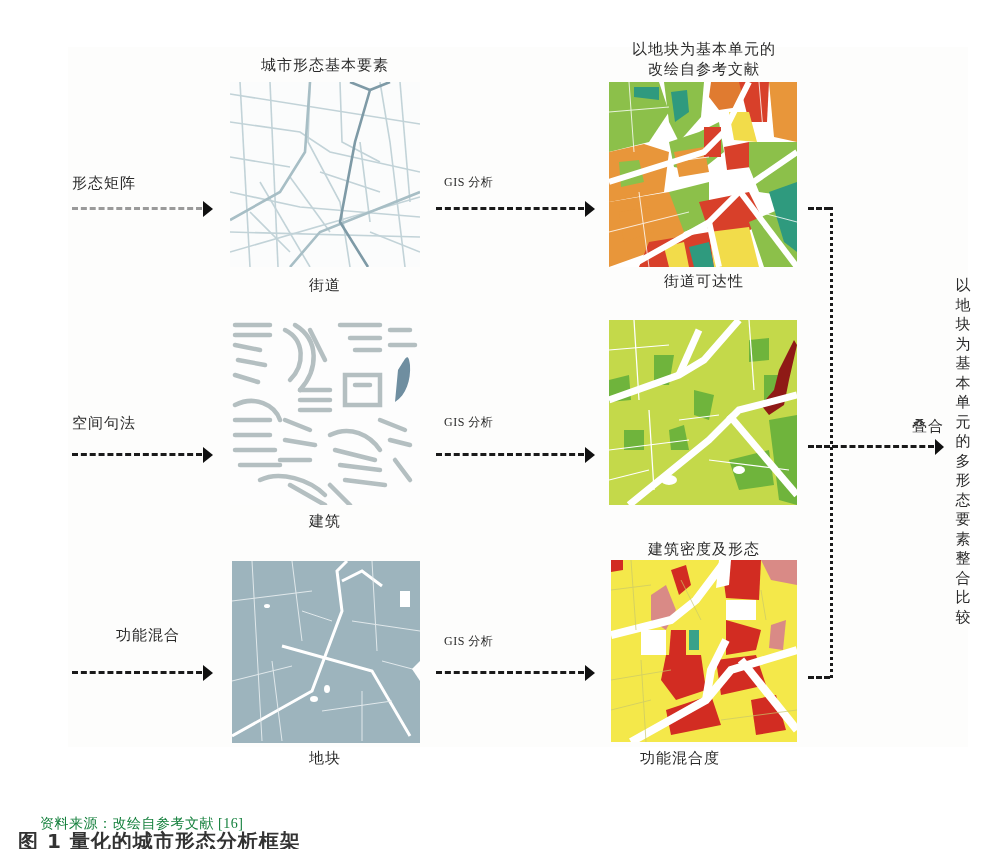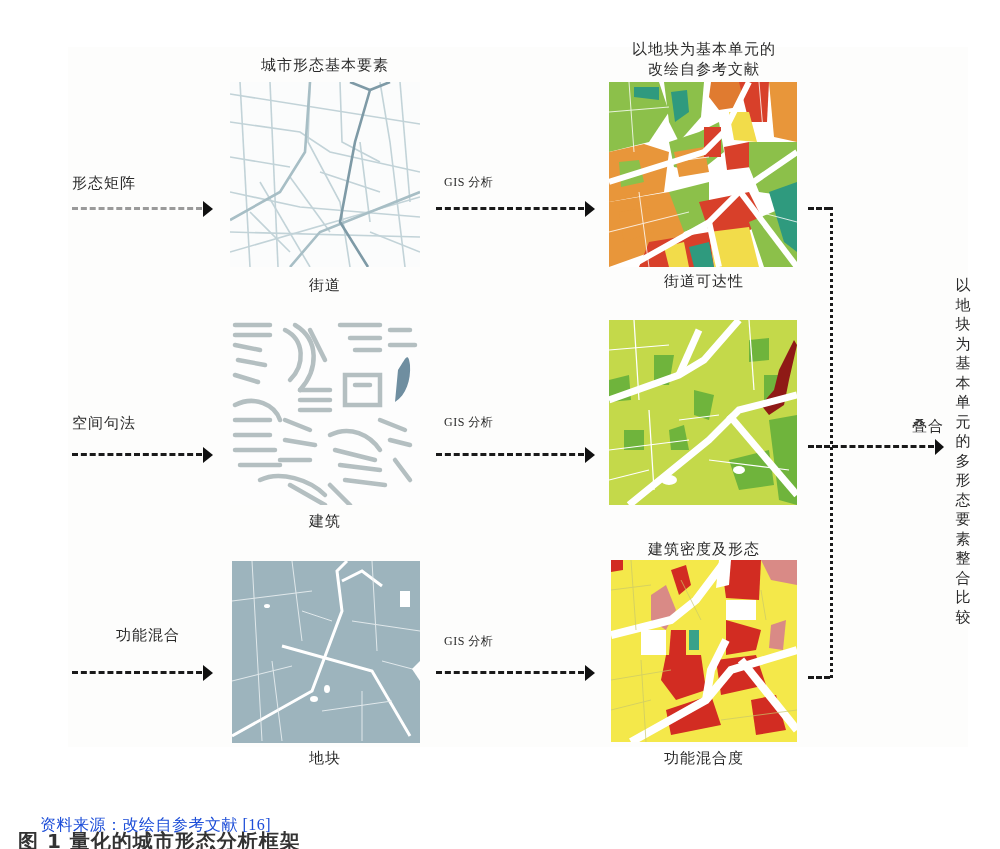--- a/index.html
+++ b/index.html
@@ -80,23 +80,23 @@
       font-weight: bold;
       color: #333;
       letter-spacing: 1px;
       white-space: nowrap;
       margin-top: 47px;
     }
     .caption-source {
       position: absolute;
       left: 40px;
       top: 815px;
-      font-size: 16px;
+      font-size: 14px;
       font-family: "Liberation Serif", serif;
-      color: #1d4ed8;
+      color: #15803d;
       white-space: nowrap;
       letter-spacing: 0.5px;
     }
   </style>
 </head>
 <body>
 
 <div class="panel-bg"></div>
 
 <div class="label center" style="left:230px; top:56px; width:190px;">城市形态基本要素</div>
@@ -352,21 +352,21 @@
         <path d="M20 0 L25 70"></path>
         <path d="M0 120 L60 110"></path>
       <path d="M30 100 L35 182"></path>
         <path d="M150 30 L155 60"></path>
         <path d="M110 160 L186 150"></path>
       <path d="M0 150 L40 140"></path>
         <path d="M70 20 L90 60"></path>
     </g>
   </svg>
 </div>
-<div class="label center" style="left:598px; top:749px; width:212px;">功能混合度</div>
+<div class="label center" style="left:574px; top:749px; width:212px;">功能混合度</div>
 
 <div class="dash-h" style="left:808px; top:207px; width:22px;"></div>
 <div class="dash-h" style="left:808px; top:445px; width:22px;"></div>
 <div class="dash-h" style="left:808px; top:676px; width:22px;"></div>
 <div class="dash-v" style="left:830px; top:207px; height:471px;"></div>
 
 <div class="label" style="left:868px; top:417px;margin-left:44px;">叠合</div>
 <div class="dash-h" style="left:832px; top:445px; width:102px;"></div>
 <div class="arrow-head" style="left:935px; top:439px; border-left-width:9px;"></div>
 

